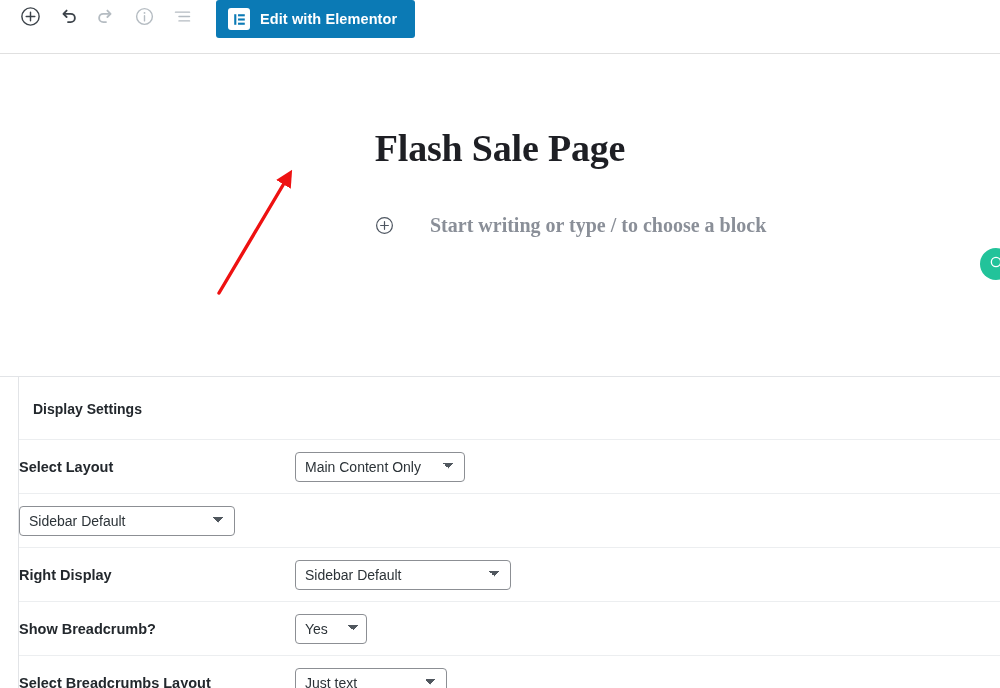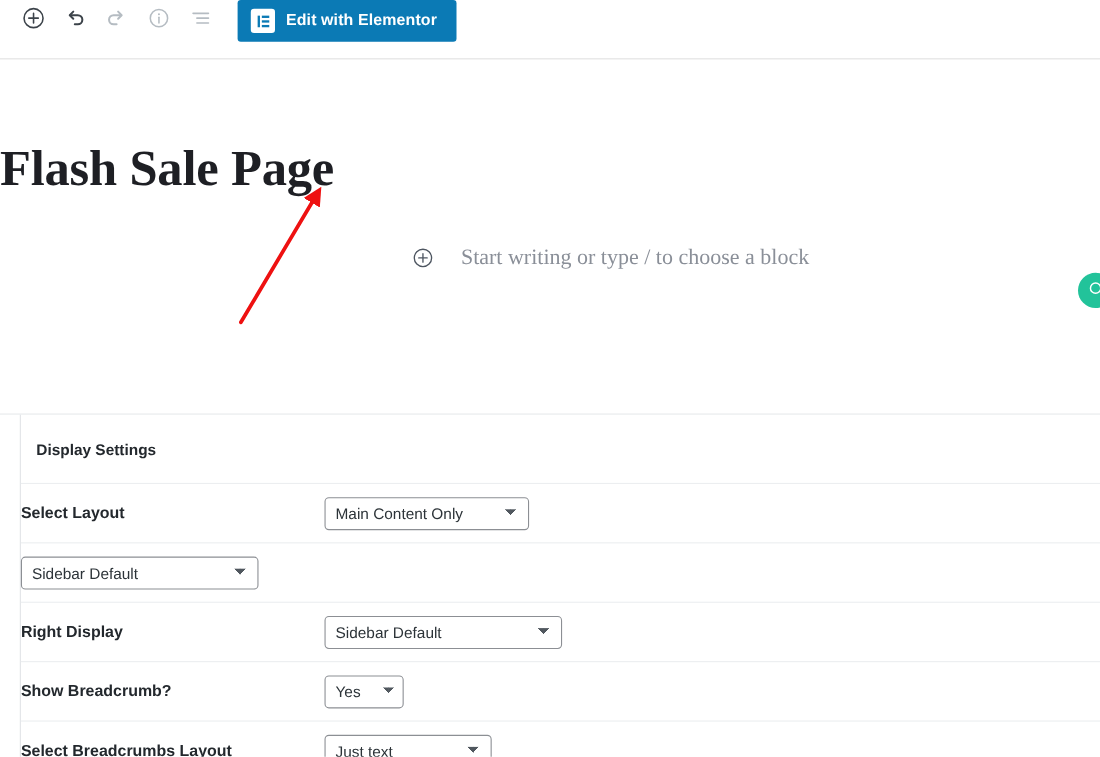--- a/index.html
+++ b/index.html
@@ -63,35 +63,36 @@
   }
 
   
   .canvas {
     position: relative;
     height: 251px;
     background: #ffffff;
     border-bottom: 1px solid #e2e4e7;
   }
   .post-title {
-    text-align: left;
+    text-align: center;
     margin-top: 72px;
     font-family: "Liberation Serif", "DejaVu Serif", serif;
     font-weight: bold;
-    font-size: 46px;
+    font-size: 38px;
     color: #1e1f24;
     letter-spacing: -0.2px;
   }
   .para-row {
     margin-top: 44px;
     display: flex;
     align-items: center;
     justify-content: flex-start;
     padding-left: 374px;
-    gap: 24px;
+    gap: 35px;
+    font-weight: bold;
   }
   .para-plus { color: #4e5661; display: flex; }
   .para-placeholder {
     font-family: "Liberation Serif", "DejaVu Serif", serif;
     font-size: 20px;
     color: #8a8f98;
   }
 
   
   .chat-widget {
@@ -160,21 +161,21 @@
     cursor: pointer;
     background-image:
       linear-gradient(45deg, transparent 50%, #50575e 50%),
       linear-gradient(135deg, #50575e 50%, transparent 50%);
     background-position:
       calc(100% - 16px) calc(50% - 1px),
       calc(100% - 11px) calc(50% - 1px);
     background-size: 5.5px 5.5px, 5.5px 5.5px;
     background-repeat: no-repeat;
   }
-  select.w-215 { width: 186px; }
+  select.w-215 { width: 170px; }
   select.w-212 { width: 216px; }
   select.w-58  { width: 72px; padding-right: 24px;
                  background-position: calc(100% - 13px) calc(50% - 1px), calc(100% - 8px) calc(50% - 1px); }
   select.w-152 { width: 152px; }
 </style>
 </head>
 <body>
 
 <div class="toolbar">
 

